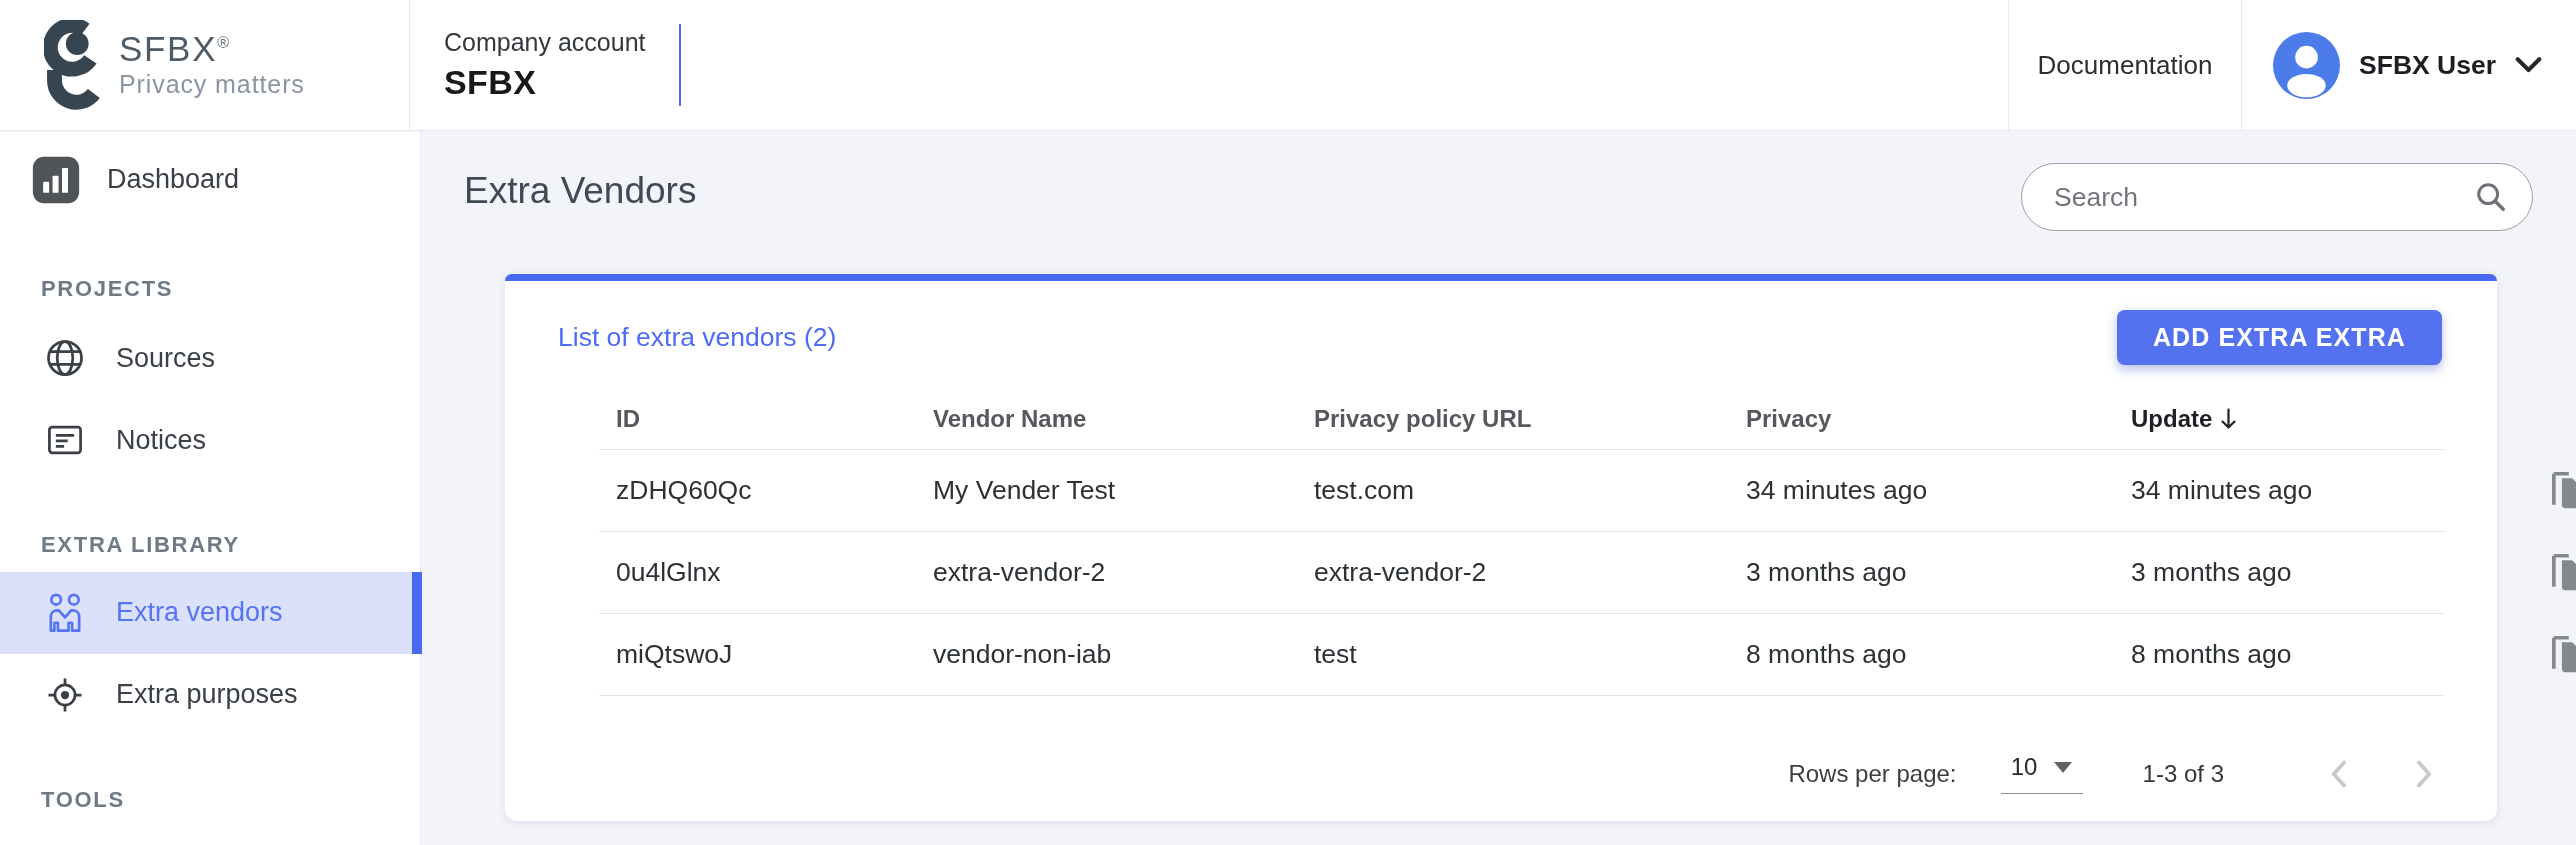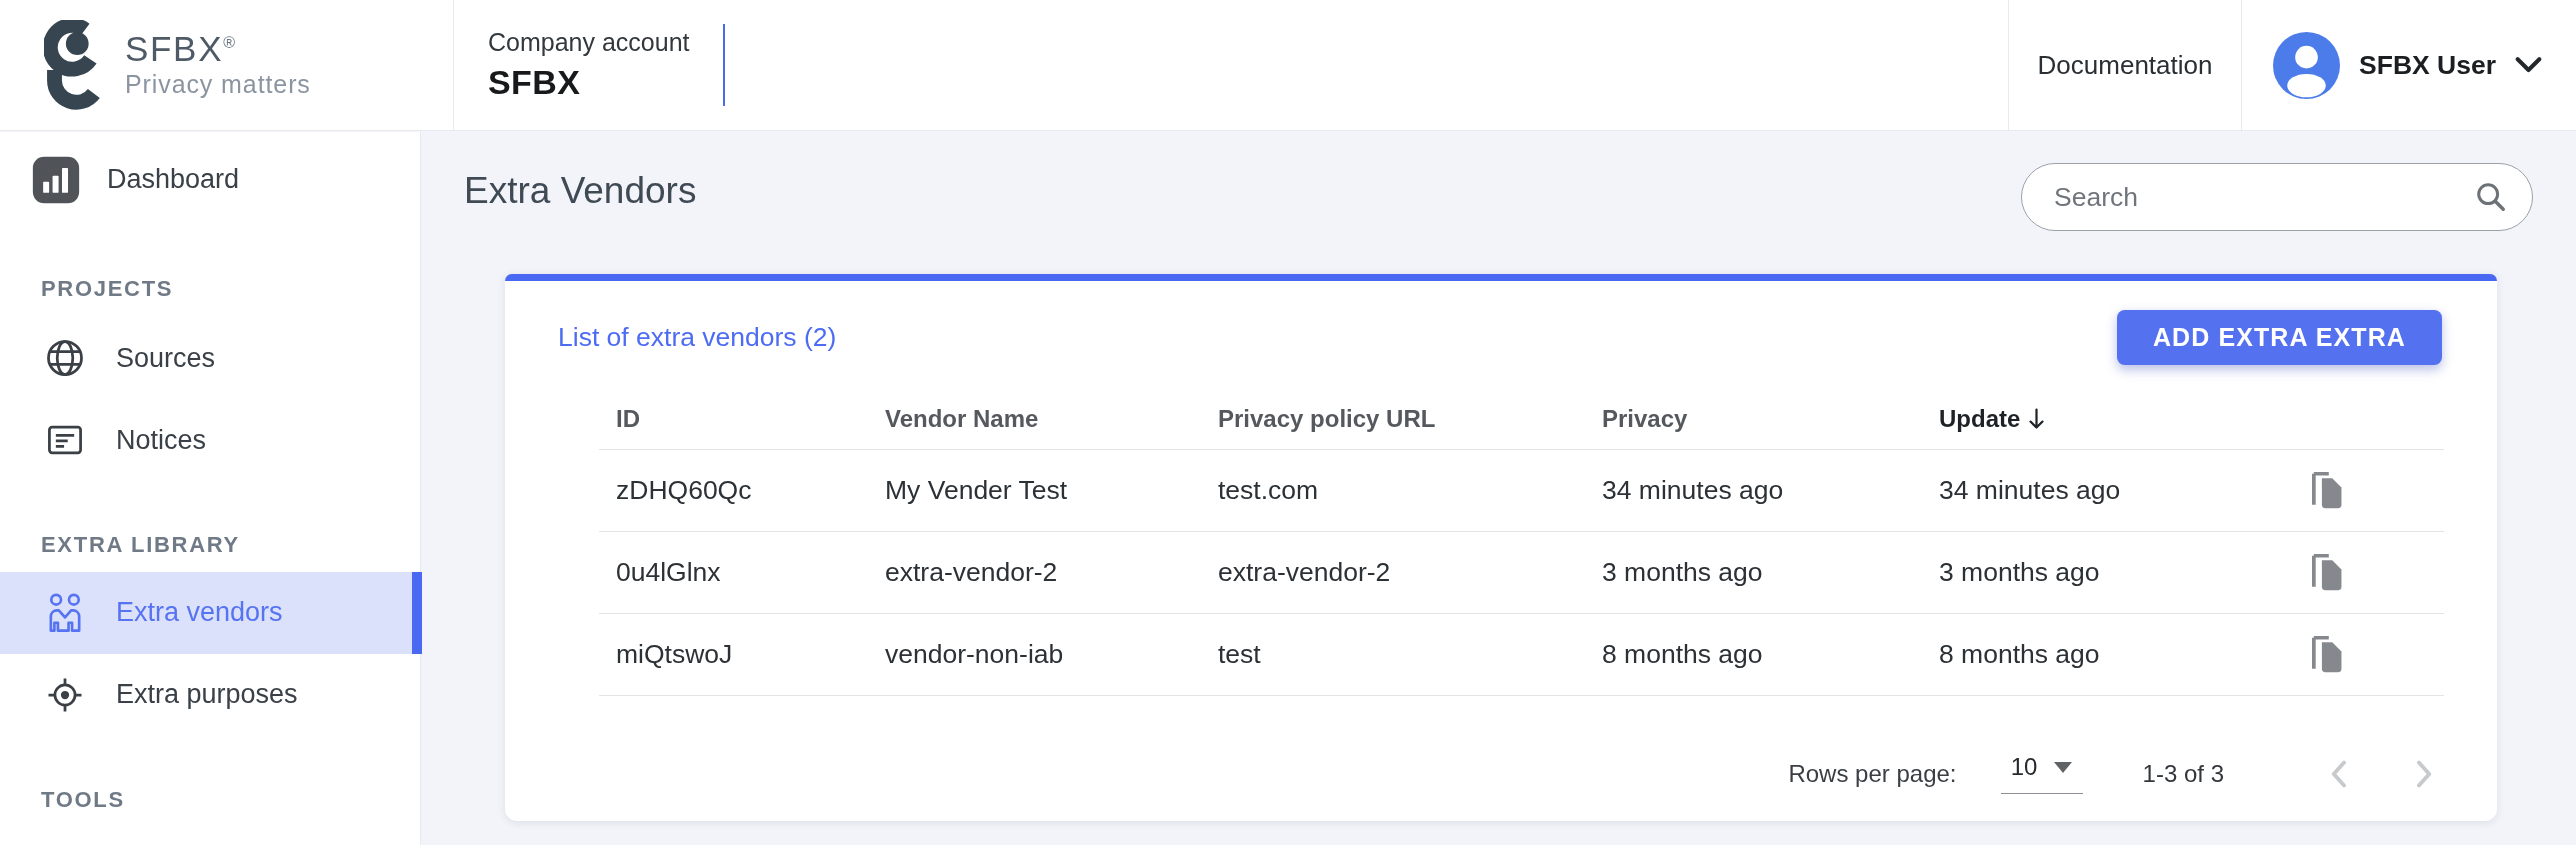--- a/index.html
+++ b/index.html
@@ -3,22 +3,22 @@
 <meta charset="utf-8">
 <style>
   html,body{margin:0;padding:0;}
   body{width:2576px;height:846px;overflow:hidden;font-family:"Liberation Sans",sans-serif;
        -webkit-font-smoothing:antialiased;}
   .app{position:relative;width:2576px;height:846px;background:var(--page_bg);}
 
   
   .topbar{position:absolute;top:0;left:0;right:0;height:130px;background:#fff;
           border-bottom:1.7px solid var(--border);display:flex;z-index:3;}
-  .logo-box{width:454px;height:100%;border-right:1.7px solid var(--border);
-            display:flex;align-items:center;gap:18px;padding-left:44px;box-sizing:border-box;cursor:pointer;}
+  .logo-box{width:410px;height:100%;border-right:1.7px solid var(--border);
+            display:flex;align-items:center;gap:12px;padding-left:44px;box-sizing:border-box;cursor:pointer;}
   .brand-line{font-size:35px;color:#4e5a66;letter-spacing:1.7px;line-height:1;}
   .brand-line sup{font-size:16px;color:#6b7683;}
   .tagline{font-size:25px;color:#8b95a1;margin-top:3.4px;letter-spacing:0.9px;}
 
   .account-box{display:flex;align-items:center;padding-left:34px;gap:33px;}
   .acct-label{font-size:25px;color:#33383d;}
   .acct-name{font-size:34px;font-weight:700;color:#17191b;margin-top:6.8px;letter-spacing:0.4px;}
   .acct-divider{width:2.6px;height:82px;background:var(--accent_dark);}
   .plan-col{display:flex;flex-direction:column;align-items:flex-start;gap:13.7px;}
   .badge{background:var(--accent);color:#fff;font-weight:700;font-size:24px;
@@ -65,21 +65,21 @@
         border-top:7.7px solid var(--accent_dark);border-radius:6.8px 6.8px 12px 12px;
         box-shadow:0 1.7px 8.5px rgba(40,50,80,.10);box-sizing:border-box;}
   .card-head{position:relative;height:108px;}
   .list-title{position:absolute;left:53px;top:41px;font-size:26.5px;color:#4d6cf3;cursor:pointer;}
   .add-btn{position:absolute;right:55px;top:29px;height:55px;padding:0 36px;background:var(--accent);
            color:#fff;font-size:25px;font-weight:700;letter-spacing:1.1px;border:none;border-radius:7.7px;
            font-family:inherit;box-shadow:0 4.3px 10.2px rgba(60,80,190,.35);cursor:pointer;}
 
   .vtable{margin:0 53px 0 94px;}
   .trow{display:grid;grid-template-columns:269px 333px 384px 337px 363px 1fr;align-items:center;
-        border-bottom:1.7px solid #e3e4e7;padding-left:17px;box-sizing:border-box;}
+        border-bottom:1.7px solid #e3e4e7;padding-left:17px;box-sizing:border-box;gap:48px;}
   .thead{height:61px;}
   .thead .th{font-size:24px;font-weight:600;color:#55595e;}
   .thead .th.sorted{color:#1e2226;font-weight:700;display:flex;align-items:center;gap:6.8px;}
   .tdata{height:82px;}
   .tdata .td{font-size:26.5px;color:#2c3136;}
   .copy-btn{background:none;border:none;padding:0;cursor:pointer;width:48px;height:48px;
             display:flex;align-items:center;justify-content:center;}
 
   .pagination{position:absolute;right:55px;bottom:27px;display:flex;align-items:center;
               font-size:24px;color:#3b3f44;}

